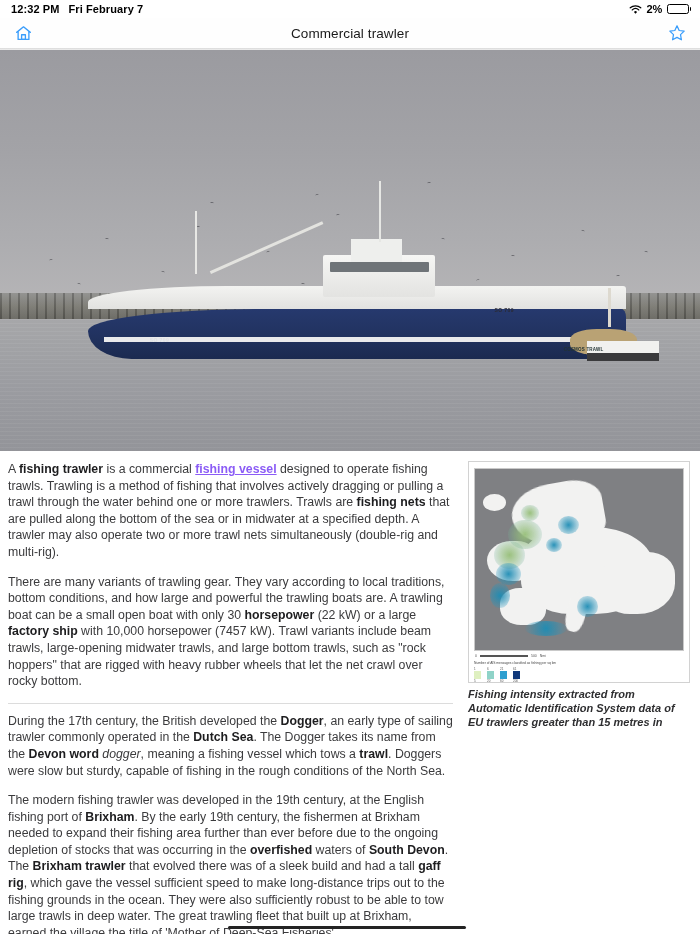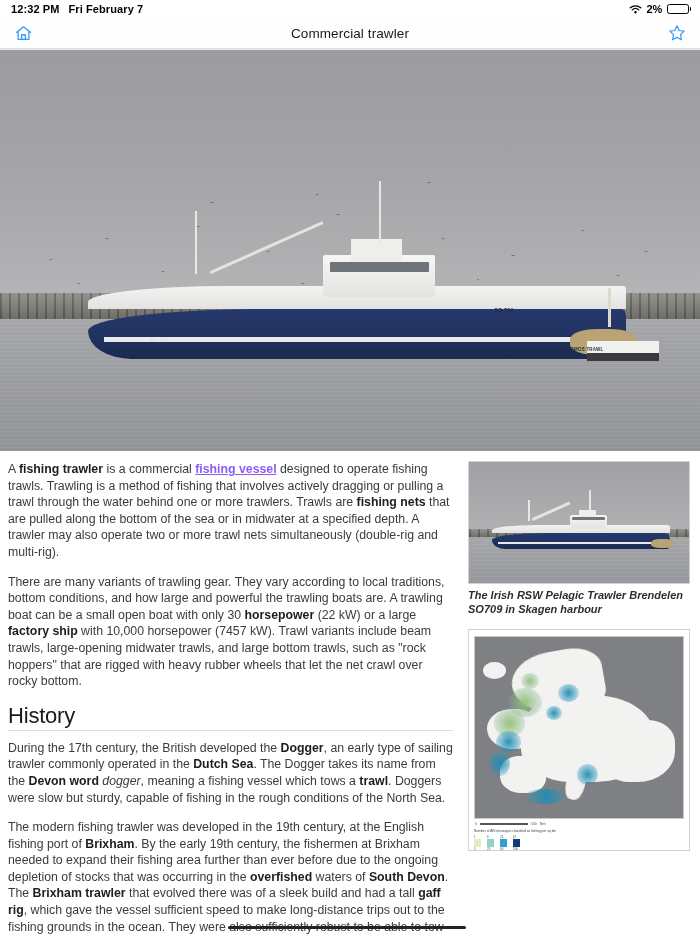--- a/index.html
+++ b/index.html
@@ -343,48 +343,29 @@
     <div class="so709b">SO 709</div>
   </div>
 </div>
 
 <div class="content">
 
   <div class="col-main">
     <p class="para">A <b>fishing trawler</b> is a commercial <a class="link">fishing vessel</a> designed to operate fishing trawls. Trawling is a method of fishing that involves actively dragging or pulling a trawl through the water behind one or more trawlers. Trawls are <b>fishing nets</b> that are pulled along the bottom of the sea or in midwater at a specified depth. A trawler may also operate two or more trawl nets simultaneously (double-rig and multi-rig).</p>
     <p class="para">There are many variants of trawling gear. They vary according to local traditions, bottom conditions, and how large and powerful the trawling boats are. A trawling boat can be a small open boat with only 30 <b>horsepower</b> (22 kW) or a large <b>factory ship</b> with 10,000 horsepower (7457 kW). Trawl variants include beam trawls, large-opening midwater trawls, and large bottom trawls, such as "rock hoppers" that are rigged with heavy rubber wheels that let the net crawl over rocky bottom.</p>
 
-    <h2 class="section">History</h2>
     <div class="hr"></div>
 
     <p class="para">During the 17th century, the British developed the <b>Dogger</b>, an early type of sailing trawler commonly operated in the <b>Dutch Sea</b>. The Dogger takes its name from the <b>Devon word</b> <i>dogger</i>, meaning a fishing vessel which tows a <b>trawl</b>. Doggers were slow but sturdy, capable of fishing in the rough conditions of the North Sea.</p>
     <p class="para">The modern fishing trawler was developed in the 19th century, at the English fishing port of <b>Brixham</b>. By the early 19th century, the fishermen at Brixham needed to expand their fishing area further than ever before due to the ongoing depletion of stocks that was occurring in the <b>overfished</b> waters of <b>South Devon</b>. The <b>Brixham trawler</b> that evolved there was of a sleek build and had a tall <b>gaff rig</b>, which gave the vessel sufficient speed to make long-distance trips out to the fishing grounds in the ocean. They were also sufficiently robust to be able to tow large trawls in deep water. The great trawling fleet that built up at Brixham, earned the village the title of 'Mother of Deep-Sea Fisheries'.</p>
 
   </div>
 
   <div class="col-side">
 
-    <div class="figure">
-      <div class="fig-img thumb">
-        <div class="sky"></div>
-        <div class="sea"></div>
-        <div class="quay"></div>
-        <div class="ship">
-          <div class="hull"></div>
-          <div class="hull-white"></div>
-          <div class="bridge"></div>
-          <div class="bridge-top"></div>
-          <div class="mast-a"></div>
-          <div class="mast-b"></div>
-          <div class="boom"></div>
-          <div class="net"></div>
-        </div>
-      </div>
-      <div class="fig-cap">The Irish RSW Pelagic Trawler Brendelen SO709 in Skagen harbour</div>
-    </div>
 
     <div class="figure">
       <div class="fig-img mapbox">
         <div class="map">
           <div class="landmass m1"></div>
           <div class="landmass m2"></div>
           <div class="landmass m3"></div>
           <div class="landmass m4"></div>
           <div class="landmass m5"></div>
           <div class="landmass m6"></div>
@@ -423,18 +404,19 @@
             <span class="lg-sw" style="background:#2e9fd0"></span>
             <span class="lg-txt">60</span>
           </div>
           <div class="lg-item">
             <span class="lg-txt">61</span>
             <span class="lg-sw" style="background:#10387a"></span>
             <span class="lg-txt">200</span>
           </div>
         </div>
       </div>
+      <div class="fig-cap">Fishing intensity extracted from Automatic Identification System data of EU trawlers greater than 15 metres in</div>
     </div>
 
   </div>
 </div>
 
 <div class="scroll-hint"></div>
 
 </body></html>

